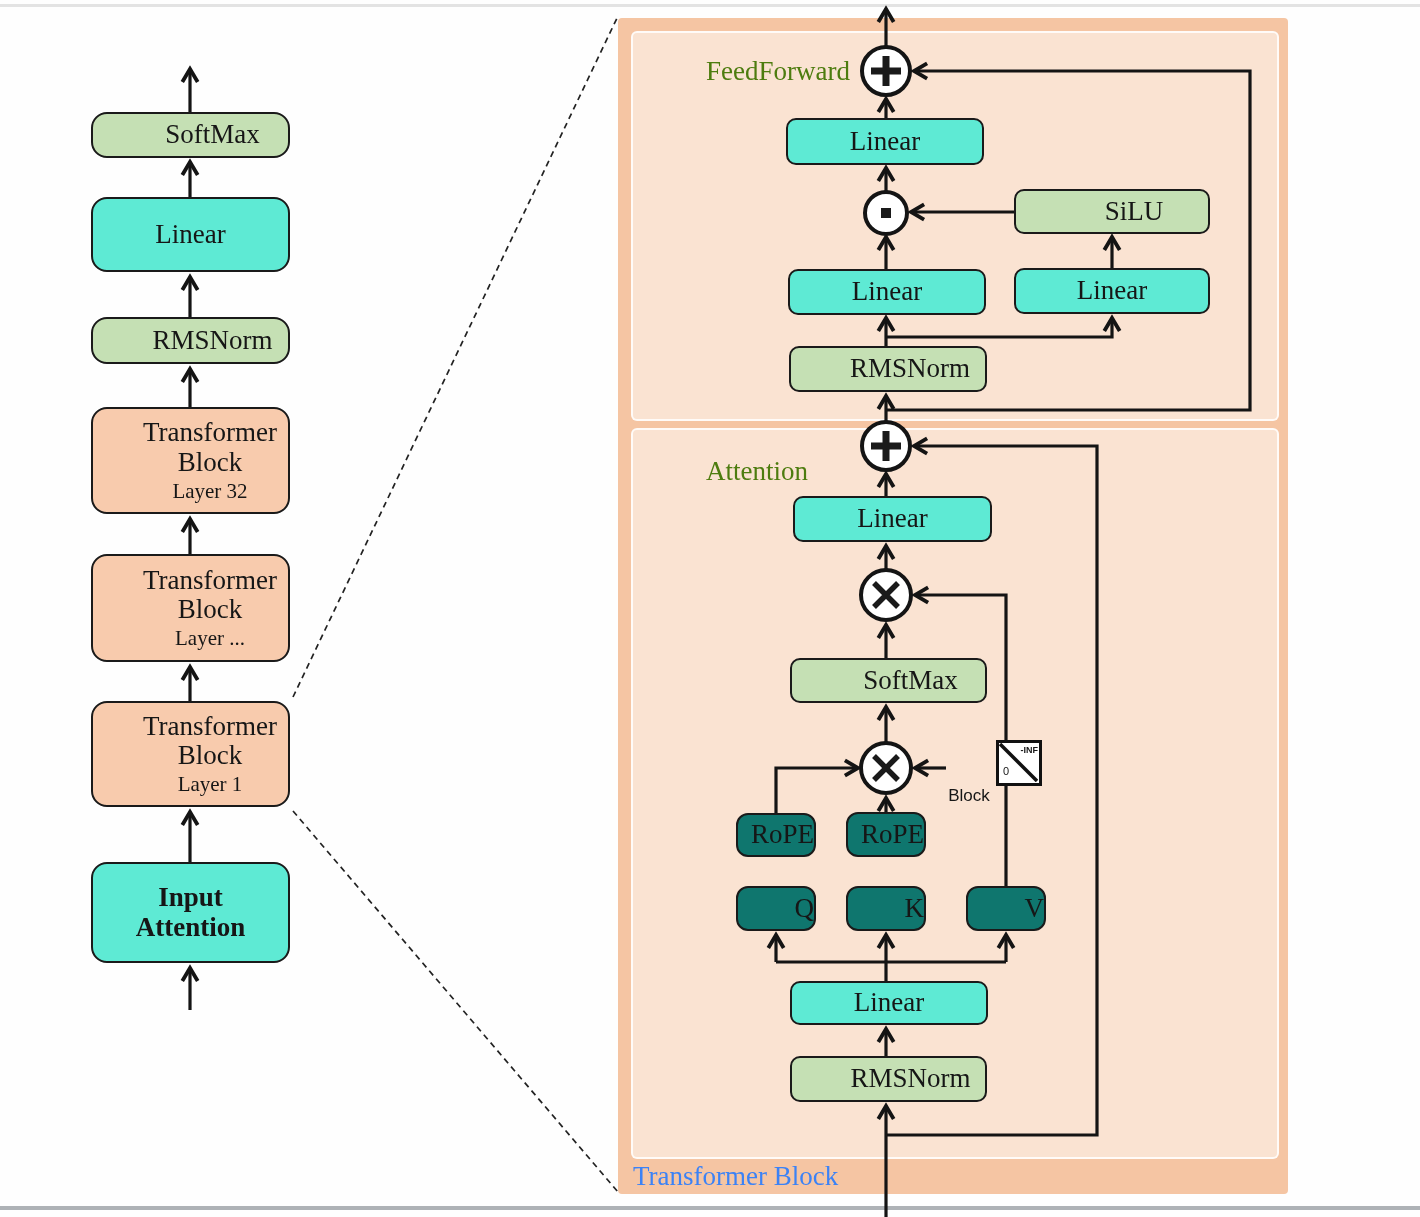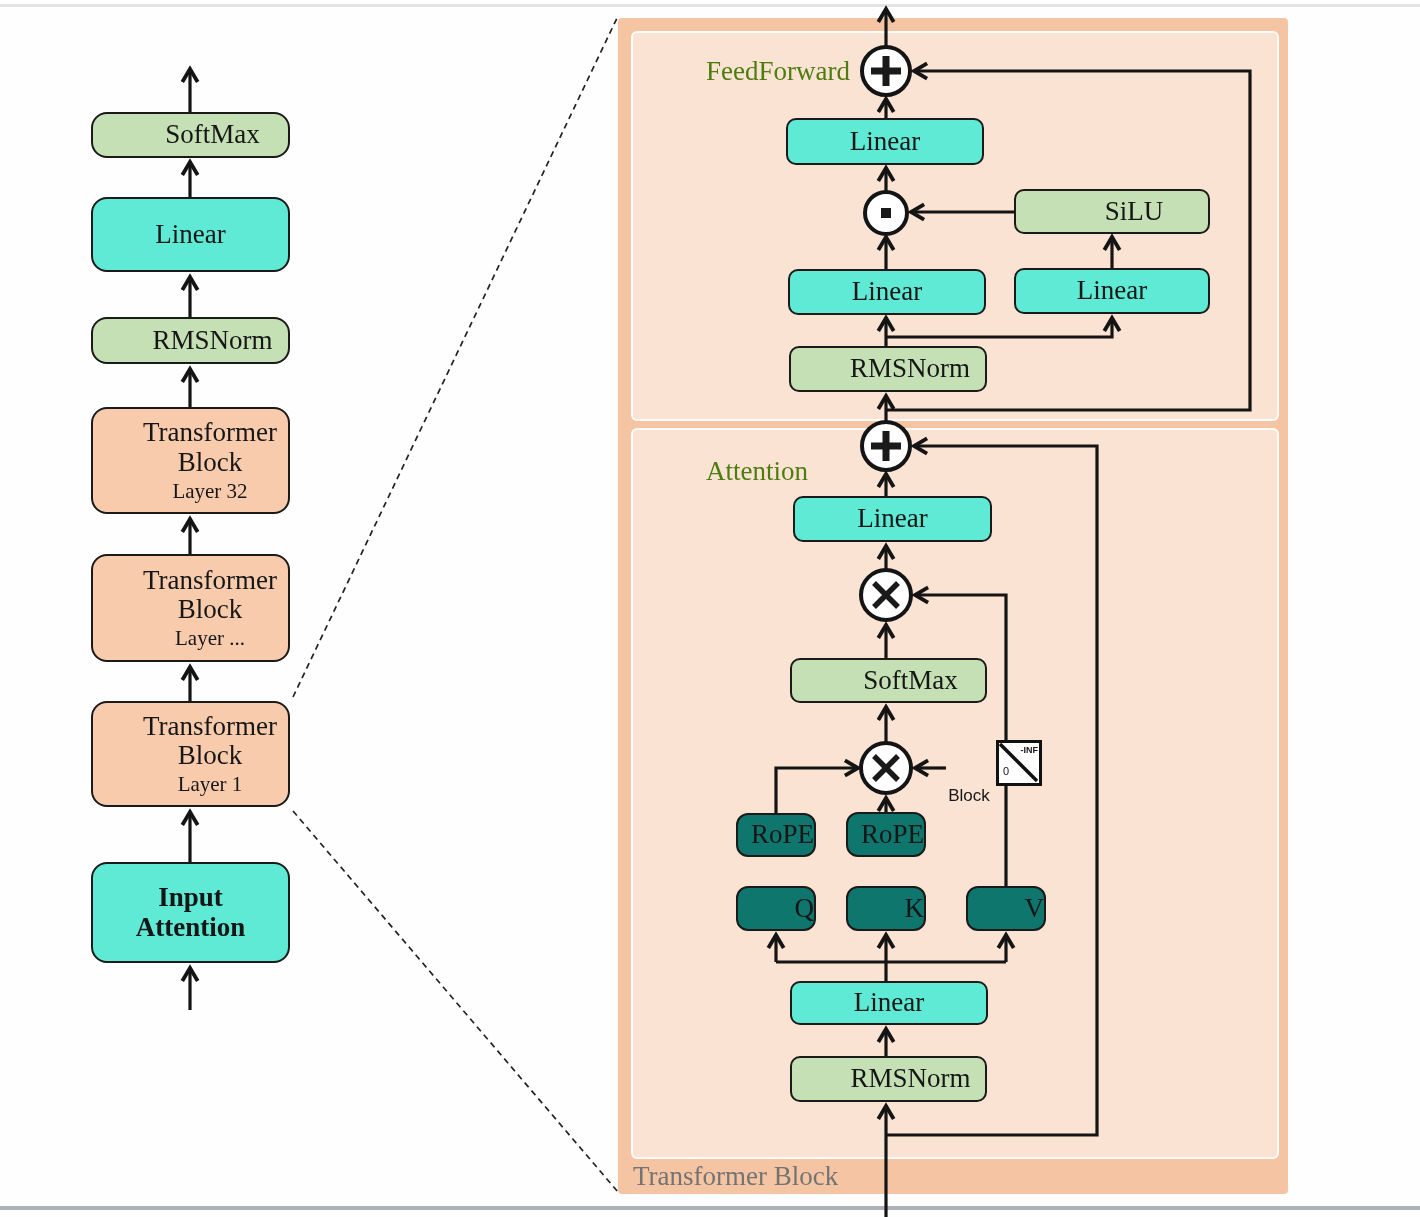--- a/index.html
+++ b/index.html
@@ -30,21 +30,21 @@
   .sub{font-size:21px;margin-top:2px;}
   .mask-box{
     position:absolute;left:996px;top:740px;width:46px;height:46px;background:#fff;
     border:3.5px solid #111;box-sizing:border-box;z-index:3;
   }
   .mask-inf{position:absolute;right:1px;top:2px;font-size:9px;font-family:"Liberation Sans","DejaVu Sans",sans-serif;font-weight:bold;}
   .mask-zero{position:absolute;left:4px;bottom:6px;font-size:11px;font-family:"Liberation Sans","DejaVu Sans",sans-serif;}
   .mask-label{position:absolute;left:936px;top:786px;width:66px;text-align:center;font-size:17px;
     font-family:"Liberation Sans","DejaVu Sans",sans-serif;z-index:3;}
   svg.overlay{position:absolute;left:0;top:0;z-index:2;}
-  .title-bottom{position:absolute;left:633px;top:1161px;font-size:27px;color:#737373;z-index:3;}
+  .title-bottom{position:absolute;left:633px;top:1161px;font-size:27px;color:#3b82f6;z-index:3;}
 </style>
 </head>
 <body>
 
 <div class="stage">
 
   <div class="edge-top"></div>
   <div class="edge-bottom"></div>
 
   <div class="panel-outer"></div>

